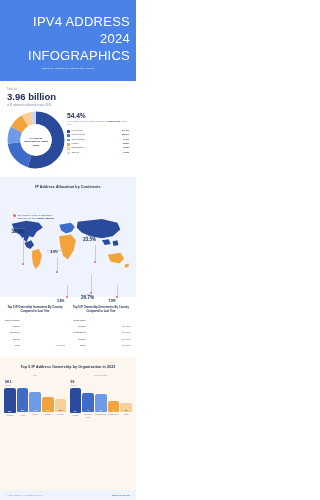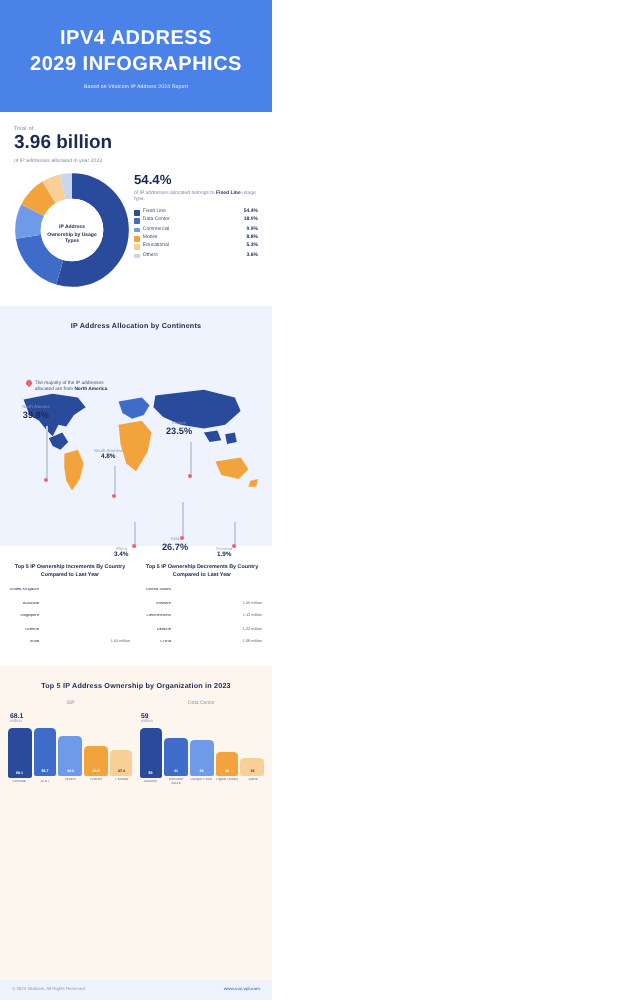--- a/index.html
+++ b/index.html
@@ -14,21 +14,21 @@
 
   
   .header {
     background:#4a82e8;
     color:#fff;
     padding:13px 6px 11px;
     text-align:center;
     flex:0 0 auto;
   }
   .header h1 {
-    font-size:10px; font-weight:bold; letter-spacing:.25px; line-height:1.32;
+    font-size:13px; font-weight:normal; letter-spacing:.25px; line-height:1.32;text-align:right;
   }
   .header .sub {
     margin-top:2.5px; font-size:2.5px; letter-spacing:.1px; opacity:.92; line-height:1.3;
   }
 
   
   .sec-total { padding:7px 7px 4px; flex:0 0 auto; position:relative; }
   .lbl-total { font-size:2.7px; color:#7e8aa6; letter-spacing:.15px; }
   .big-num { font-size:9.5px; font-weight:bold; color:#1b2a52; line-height:1.15; margin-top:.5px; }
   .total-desc { font-size:2.6px; color:#7e8aa6; line-height:1.45; margin-top:1.5px; }
@@ -108,21 +108,21 @@
   .footer .url { color:#4a82e8; font-weight:bold; }
 </style>
 </head>
 <body>
 
 <div class="page">
 
   <div class="header">
     <h1>
       <span>IPV4 ADDRESS</span><br>
-      <span>2029 INFOGRAPHICS</span>
+      <span>2024 INFOGRAPHICS</span>
     </h1>
     <div class="sub">Based on Vitalcom IP Address 2024 Report</div>
   </div>
 
   <div class="sec-total">
     <div class="lbl-total">Total of</div>
     <div class="big-num">3.96 billion</div>
     <div class="total-desc">of IP addresses allocated in year 2023</div>
 
     <div class="donut-row">

